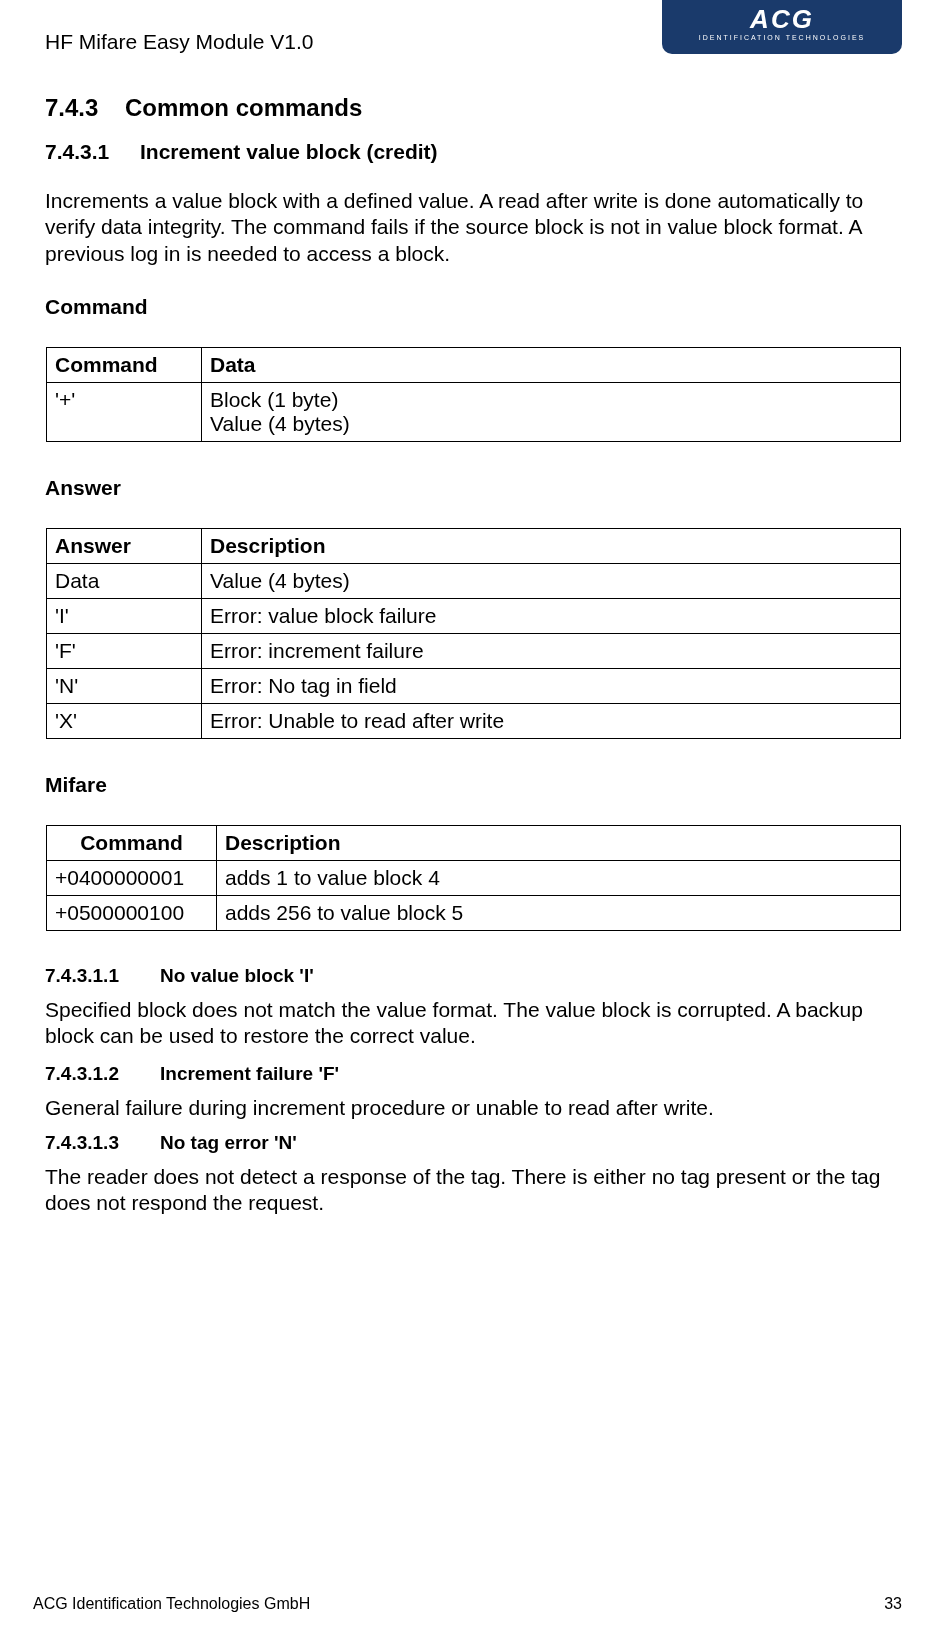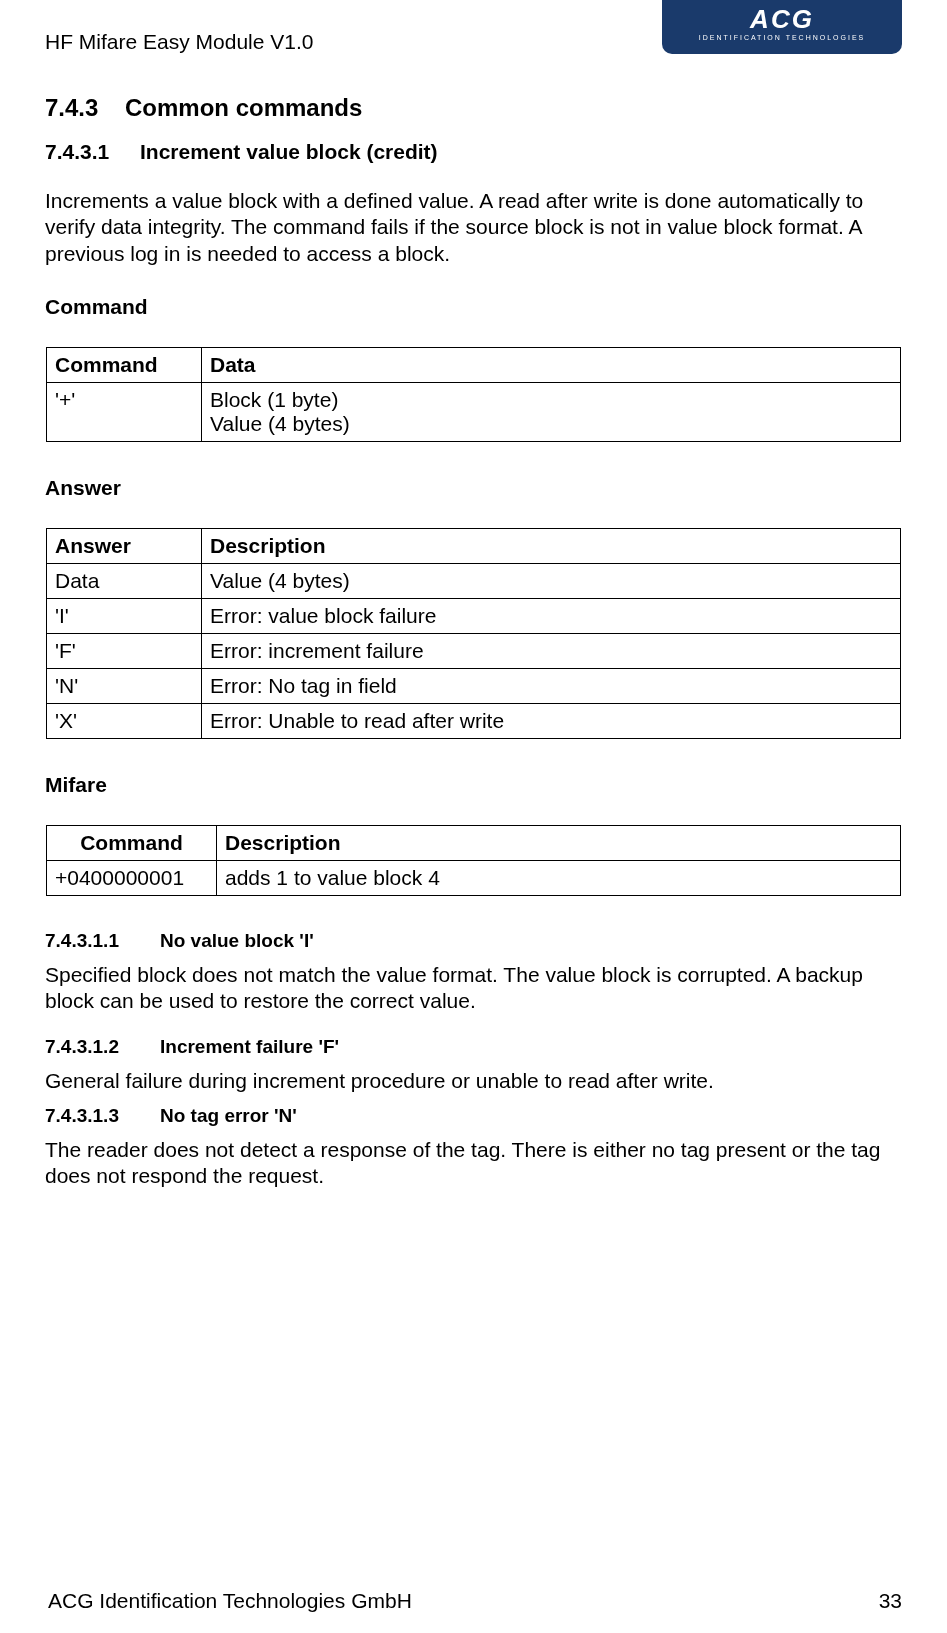--- a/index.html
+++ b/index.html
@@ -81,25 +81,25 @@
   text-align: left;
   font-size: 21px;
   vertical-align: top;
 }
 th { font-weight: bold; }
 .col-narrow { width: 155px; }
 .col-mid { width: 170px; text-align: center; }
 .footer {
   position: absolute;
   bottom: 20px;
-  left: 48px;
+  left: 33px;
   right: 45px;
   display: flex;
   justify-content: space-between;
-  font-size: 21px;
+  font-size: 16px;
 }
 .h2 .secnum { display: inline-block; width: 80px; }
 </style>
 </head>
 <body>
 
 <div class="header-row">
   <div class="header-title">HF Mifare Easy Module V1.0</div>
   <div class="logo-badge">
     <div class="logo-main">ACG</div>
@@ -169,27 +169,31 @@
 <table>
   <tbody>
       <tr>
     <th class="col-mid">Command</th>
     <th>Description</th>
   </tr>
   <tr>
         <td>+0400000001</td>
         <td>adds 1 to value block 4</td>
       </tr>
+  <tr>
+        <td>+0500000100</td>
+        <td>adds 256 to value block 5</td>
+      </tr>
 </tbody>
   </table>
 
 <div class="h4">
   <span class="secnum">7.4.3.1.1</span><span>No value block 'I'</span>
 </div>
-<div class="body-text" style="margin-bottom:22px">Specified block does not match the value format. The value block is corrupted. A backup block can be used to restore the correct value.</div>
+<div class="body-text" style="margin-bottom:14px">Specified block does not match the value format. The value block is corrupted. A backup block can be used to restore the correct value.</div>
 
 <div class="h4">
   <span class="secnum">7.4.3.1.2</span><span>Increment failure 'F'</span>
 </div>
 <div class="body-text" style="margin-bottom:10px">General failure during increment procedure or unable to read after write.</div>
 
 <div class="h4">
   <span class="secnum">7.4.3.1.3</span><span>No tag error 'N'</span>
 </div>
 <div class="body-text" style="margin-bottom:14px">The reader does not detect a response of the tag. There is either no tag present or the tag does not respond the request.</div>

